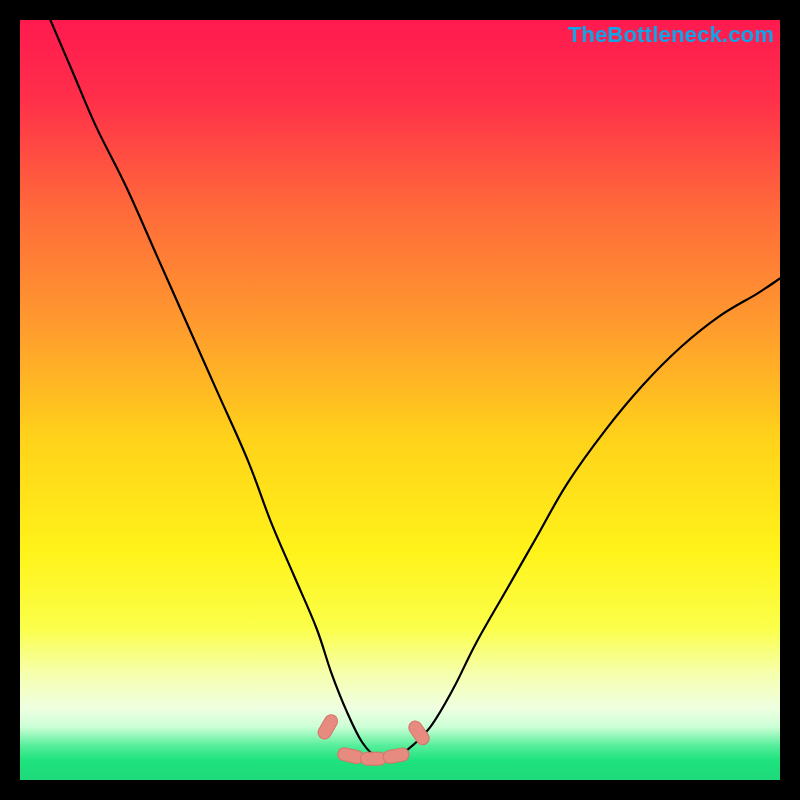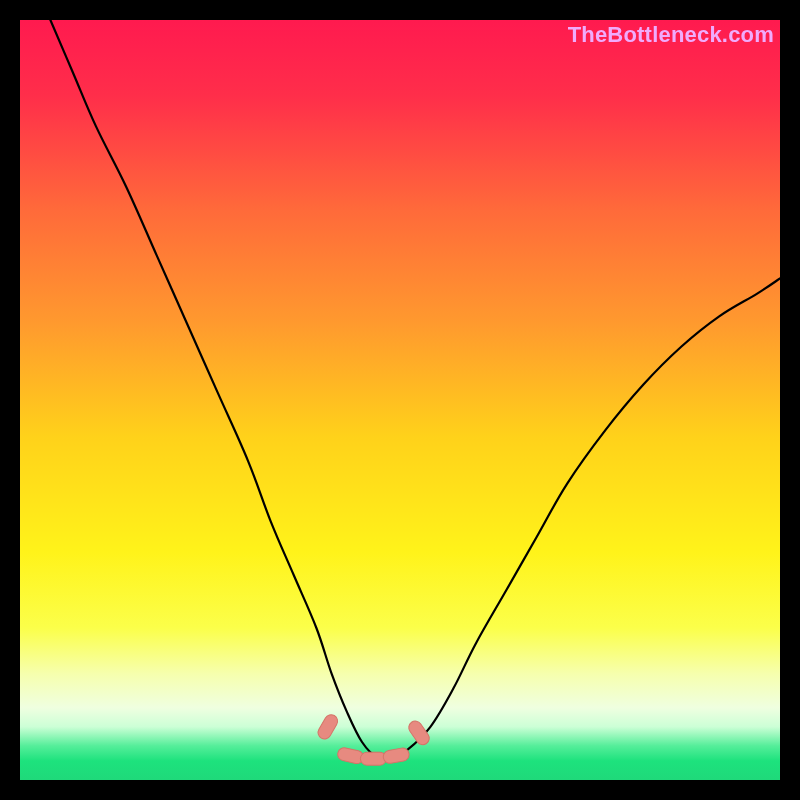--- a/index.html
+++ b/index.html
@@ -20,21 +20,21 @@
     overflow: hidden;
   }
   .gradient {
     position: absolute;
     left: 0; top: 0;
     width: 100%;
     height: 100%;
   }
   .watermark {
     position: absolute;
-    color: #f0abfc;
+    color: #0ea5e9;
     font-weight: 600;
     right: 6px;
     top: 2px;
     font-size: 22px;
     z-index: 10;
     letter-spacing: 0.2px;
   }
   svg.curve-layer {
     position: absolute;
     left: 0; top: 0;

